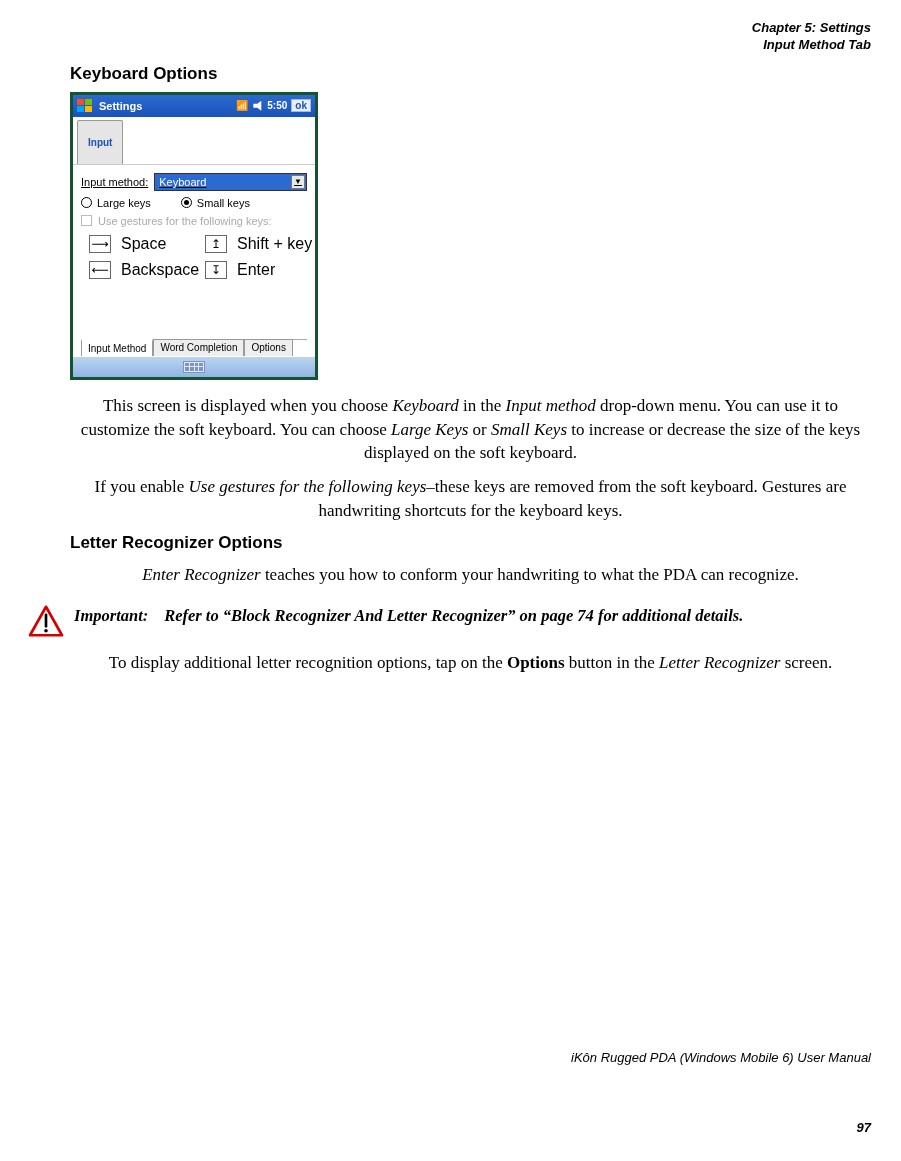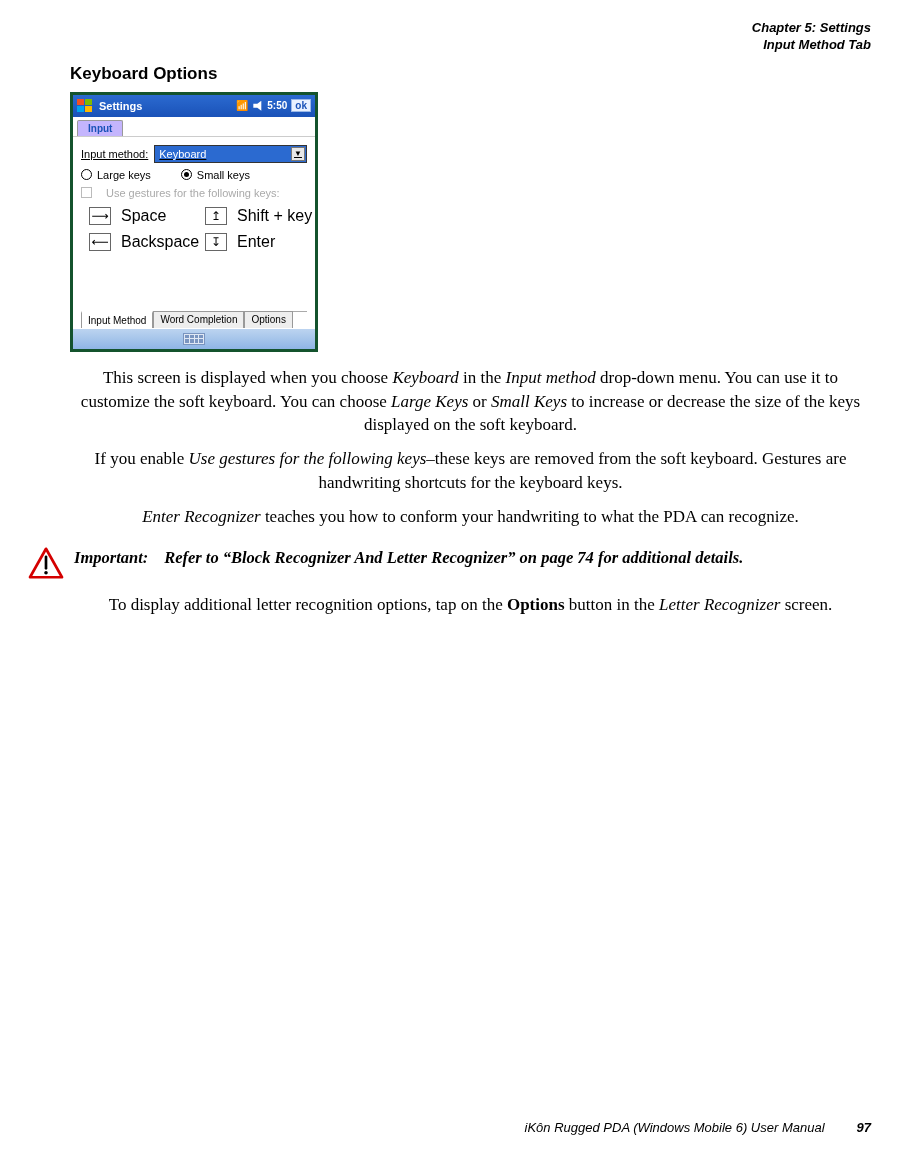--- a/index.html
+++ b/index.html
@@ -76,43 +76,43 @@
   .ok-badge {
     background:#e8f0ff; color:#1a52b8; border:1px solid #9ab8e8;
     border-radius:0; padding:0 3px; font-size:10px; font-weight:bold;
   }
   .dev-tabbar {
     display:flex; background:#fff; border-bottom:1px solid #ccc;
     padding: 3px 4px 0 4px;
   }
   .dev-tabbar .apptab {
     border:1px solid #999; border-bottom:none;
-    padding:2px 10px; font-size:10px; font-weight:bold; color:#1a52b8;
-    background:#c4b5fd; border-radius:2px 2px 0 0;
+    padding:16px 10px; font-size:10px; font-weight:bold; color:#1a52b8;
+    background:#e5e5e5; border-radius:2px 2px 0 0;
   }
   .dev-body {
     padding: 8px 8px 0 8px;
   }
   .row1 { display:flex; align-items:center; gap:6px; margin-bottom:6px;text-decoration:underline;}
   .lbl { font-size:11px; }
   .dropdown {
     flex:1; display:flex; align-items:center; justify-content:space-between;
     background:#2b6ad0; color:#fff; border:1px solid #333;
     padding:1px 4px; font-size:11px; height:18px;
   }
   .dd-arrow {
     width:14px; height:14px; background:#e8e8e8; border:1px solid #777;
     display:flex; align-items:center; justify-content:center; color:#000;
     font-size:8px; margin-right:-3px;
   }
   .row2 { display:flex; gap:30px; margin-bottom:6px; align-items:center;}
   .radio { display:flex; align-items:center; gap:5px; font-size:11px;}
   .r-o { width:11px; height:11px; border:1px solid #000; border-radius:50%; background:#fff; display:inline-flex; align-items:center; justify-content:center;}
   .r-dot { width:5px; height:5px; background:#000; border-radius:50%; }
-  .row3 { display:flex; align-items:center; gap:14px; margin-bottom:8px; color:#aaa; font-size:11px;}
+  .row3 { display:flex; align-items:center; gap:6px; margin-bottom:8px; color:#aaa; font-size:11px;}
   .cb { width:11px; height:11px; border:1px solid #bbb; background:#fff; }
   .gesture-grid {
     display:grid; grid-template-columns: 28px 80px 28px 80px;
     row-gap:8px; column-gap:4px; align-items:center; margin-bottom:30px;
     padding-left:8px;
   }
   .g-lbl { font-size:16px; }
   .g-ico {
     width:22px; height:18px; border:1px solid #666; background:#fff;
     display:flex; align-items:center; justify-content:center; font-size:12px;
@@ -145,23 +145,23 @@
   .warn-tri {
     width:36px; height:32px; flex-shrink:0;
   }
   .important-txt {
     font-style: italic; font-weight: bold; font-size:16.5px; line-height:1.35;
   }
   .important-lbl { display:inline-block; width:86px; }
 
   .ftr {
     position:absolute; bottom:26px; left:70px; right:30px;
-    display:flex; justify-content:flex-end; align-items:flex-start;
+    display:flex; justify-content:flex-end; align-items:flex-end;
     font-family: 'Trebuchet MS', Verdana, sans-serif; font-style:italic;
-    font-size:13px; gap:32px;
+    font-size:13px; gap:55px;flex-direction:column;
   }
   .pnum { font-weight:bold; font-style:italic; }
 </style>
 </head>
 <body>
 
 <div class="page">
 
   <div class="hdr">
     <div>Chapter 5: Settings</div>
@@ -244,20 +244,21 @@
   </div>
 
   <p class="body-p">
     <span>This screen is displayed when you choose </span><span class="ital">Keyboard</span><span> in the </span><span class="ital">Input method</span><span> drop-down menu. You can use it to customize the soft keyboard. You can choose </span><span class="ital">Large Keys</span><span> or </span><span class="ital">Small Keys</span><span> to increase or decrease the size of the keys displayed on the soft keyboard.</span>
   </p>
 
   <p class="body-p">
     <span>If you enable </span><span class="ital">Use gestures for the following keys</span><span>–these keys are removed from the soft key­board. Gestures are handwriting shortcuts for the keyboard keys.</span>
   </p>
 
+  <div class="section-h">Letter Recognizer Options</div>
 
   <p class="body-p">
     <span class="ital">Enter Recognizer</span><span> teaches you how to conform your handwriting to what the PDA can recognize.</span>
   </p>
 
   <div class="important-block">
     <svg class="warn-tri" viewBox="0 0 40 36">
       <polygon points="20,2 38,34 2,34" fill="none" stroke="#d40000" stroke-width="3" stroke-linejoin="round"></polygon>
       <line x1="20" y1="11" x2="20" y2="24" stroke="#000" stroke-width="3" stroke-linecap="round"></line>
       <circle cx="20" cy="29" r="2" fill="#000"></circle>

